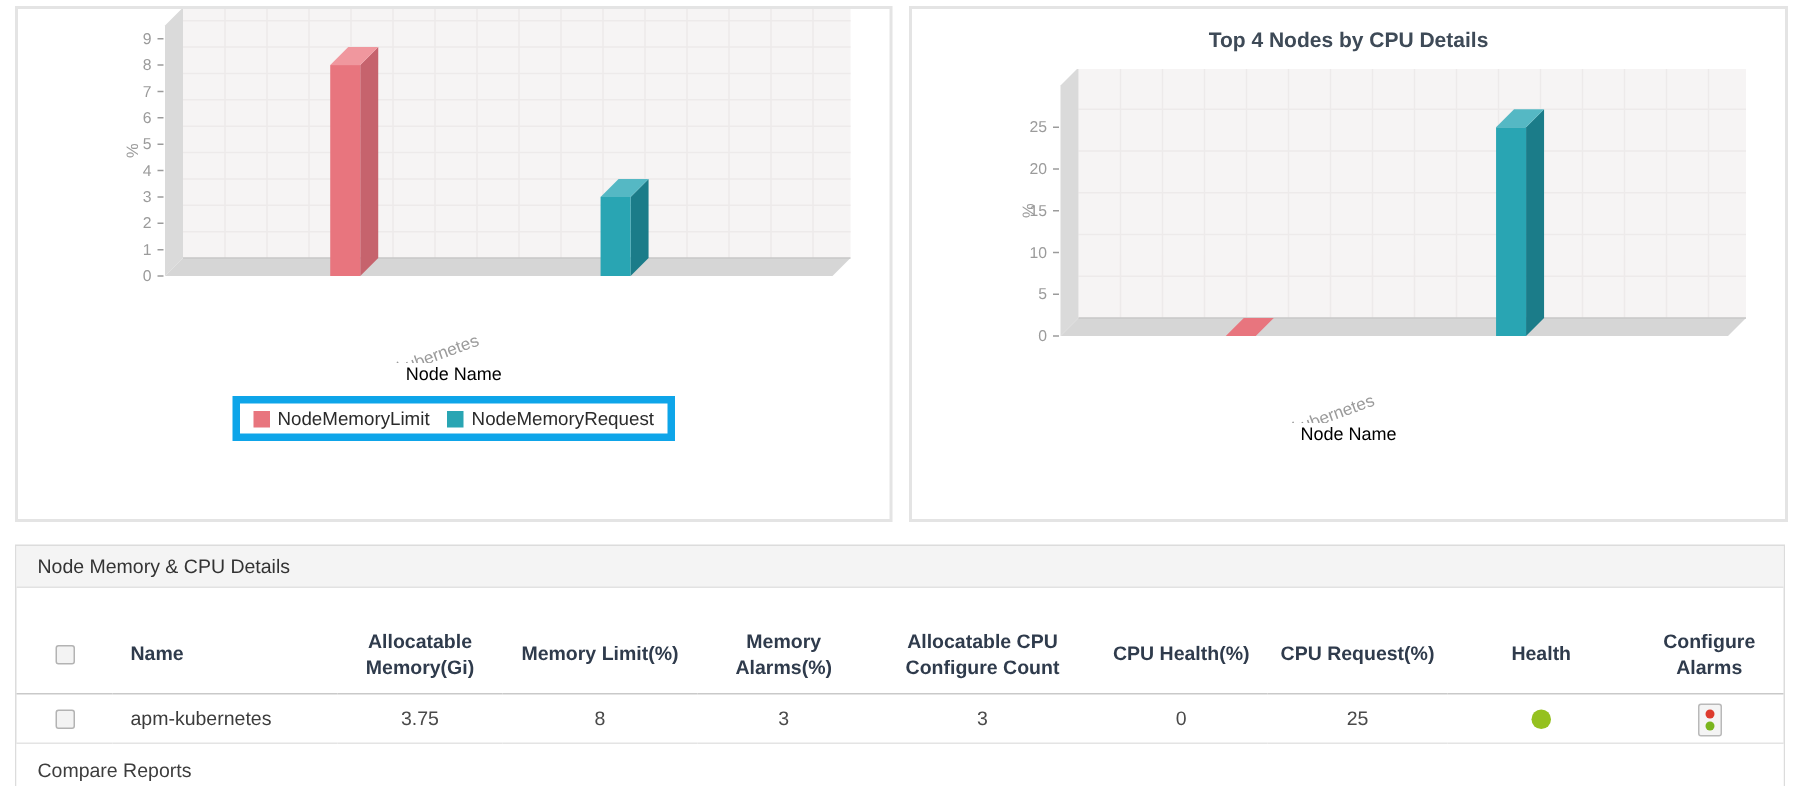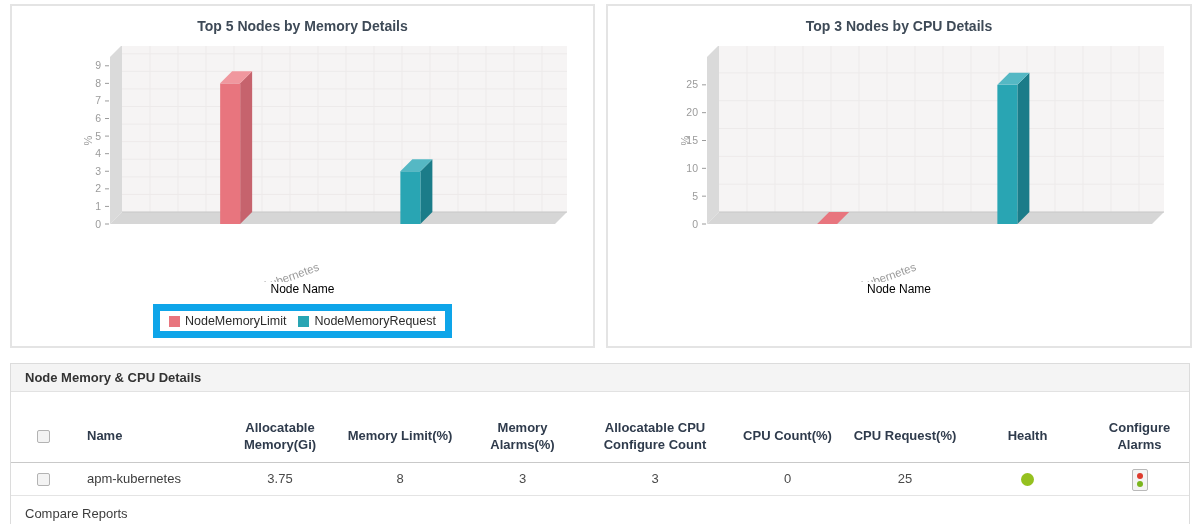--- a/index.html
+++ b/index.html
@@ -5,29 +5,29 @@
   * { margin:0; padding:0; box-sizing:border-box; }
   html,body { width:1200px; height:524px; background:#ffffff; font-family:"Liberation Sans", sans-serif; overflow:hidden; }
   .page { padding:4px 8px 0 10px; }
   .charts-row { display:flex; gap:11px; }
   .chart-panel { width:585px; height:344px; background:#fff; border:2px solid #e4e4e4; }
   .chart-title { height:40px; display:flex; align-items:center; justify-content:center;
                  font-size:14px; font-weight:bold; color:#3e4a57; }
   .chart-svg { display:block; margin:0 auto; }
   .x-axis-label { height:18px; text-align:center; font-size:12px; color:#000000; }
   .legend-row { display:flex; justify-content:center; margin-top:4px; }
-  .legend-box { display:inline-flex; align-items:center; gap:12px; border:7px solid #0ea5e9;
+  .legend-box { display:inline-flex; align-items:center; gap:12px; border:5px solid #0ea5e9;
                 background:#fff; padding:3px 9px; }
   .legend-item { display:inline-flex; align-items:center; gap:5px; font-size:12.5px; color:#2b2b2b; }
   .legend-item .swatch { width:11px; height:11px; display:inline-block; }
 
   .table-panel { margin-top:15px; width:1180px; border:1px solid #dcdcdc; background:#fff; }
   .table-titlebar { height:28px; background:#f4f4f4; border-bottom:1px solid #e2e2e2;
                     display:flex; align-items:center; padding-left:14px;
-                    font-size:13px; font-weight:bold; color:#333; }
+                    font-size:13px; font-weight:normal; color:#333; }
   table { width:100%; border-collapse:collapse; table-layout:fixed;margin-top:20px; }
   thead th { height:50px; font-size:13px; font-weight:bold; color:#2f3b4c; text-align:center;
              vertical-align:middle; border-bottom:1px solid #c9c9c9; line-height:1.3; padding:2px 4px; }
   thead th.col-name { text-align:left; padding-left:12px; }
   tbody td { height:33px; font-size:13px; color:#4a4a4a; text-align:center; vertical-align:middle;
              border-bottom:1px solid #e4e4e4; }
   tbody td.col-name { text-align:left; padding-left:12px; color:#3c3c3c; }
   .cb { appearance:none; -webkit-appearance:none; width:13px; height:13px; border:1px solid #b3b3b3;
         border-radius:2px; background:#f3f3f3; display:inline-block; vertical-align:middle; cursor:pointer; }
   .health-dot { width:13px; height:13px; border-radius:50%; display:inline-block; vertical-align:middle; }
@@ -45,21 +45,20 @@
   .table-bottomstrip { height:11px; background:#f5f5f5; border-top:1px solid #e6e6e6; }
 </style>
 </head>
 <body>
 
 <div class="page">
 
   <div class="charts-row">
 
     <div class="chart-panel">
-      <div class="chart-title">Top 5 Nodes by Memory Details</div>
       <svg class="chart-svg" width="581" height="236" viewBox="0 0 581 236">
           <rect x="110" y="-1" width="445" height="167" fill="#f6f4f4"></rect>
           <line x1="138" y1="-1" x2="138" y2="166" stroke="#edeaea" stroke-width="1"></line>
           <line x1="166" y1="-1" x2="166" y2="166" stroke="#edeaea" stroke-width="1"></line>
           <line x1="194" y1="-1" x2="194" y2="166" stroke="#edeaea" stroke-width="1"></line>
           <line x1="222" y1="-1" x2="222" y2="166" stroke="#edeaea" stroke-width="1"></line>
           <line x1="250" y1="-1" x2="250" y2="166" stroke="#edeaea" stroke-width="1"></line>
           <line x1="278" y1="-1" x2="278" y2="166" stroke="#edeaea" stroke-width="1"></line>
           <line x1="306" y1="-1" x2="306" y2="166" stroke="#edeaea" stroke-width="1"></line>
           <line x1="334" y1="-1" x2="334" y2="166" stroke="#edeaea" stroke-width="1"></line>
@@ -120,21 +119,21 @@
             </span>
             <span class="legend-item">
               <span class="swatch" style="background: rgb(41, 165, 179);"></span>
               <span>NodeMemoryRequest</span>
             </span>
           </div>
       </div>
     </div>
 
     <div class="chart-panel" style="width:587px">
-      <div class="chart-title">Top 3 Nodes by CPU Details</div>
+      <div class="chart-title">Top 4 Nodes by CPU Details</div>
       <svg class="chart-svg" width="581" height="236" viewBox="0 0 581 236">
           <rect x="110" y="-1" width="445" height="167" fill="#f6f4f4"></rect>
           <line x1="138" y1="-1" x2="138" y2="166" stroke="#edeaea" stroke-width="1"></line>
           <line x1="166" y1="-1" x2="166" y2="166" stroke="#edeaea" stroke-width="1"></line>
           <line x1="194" y1="-1" x2="194" y2="166" stroke="#edeaea" stroke-width="1"></line>
           <line x1="222" y1="-1" x2="222" y2="166" stroke="#edeaea" stroke-width="1"></line>
           <line x1="250" y1="-1" x2="250" y2="166" stroke="#edeaea" stroke-width="1"></line>
           <line x1="278" y1="-1" x2="278" y2="166" stroke="#edeaea" stroke-width="1"></line>
           <line x1="306" y1="-1" x2="306" y2="166" stroke="#edeaea" stroke-width="1"></line>
           <line x1="334" y1="-1" x2="334" y2="166" stroke="#edeaea" stroke-width="1"></line>
@@ -195,21 +194,21 @@
       <thead>
         <tr>
           <th>
             <input type="checkbox" class="cb" style="">
           </th>
           <th class="col-name">Name</th>
           <th>Allocatable Memory(Gi)</th>
           <th>Memory Limit(%)</th>
           <th>Memory Alarms(%)</th>
           <th>Allocatable CPU Configure Count</th>
-          <th>CPU Count(%)</th>
+          <th>CPU Health(%)</th>
           <th>CPU Request(%)</th>
           <th>Health</th>
           <th>Configure Alarms</th>
         </tr>
       </thead>
       <tbody>
         <tr>
           <td>
             <input type="checkbox" class="cb" style="">
           </td>

